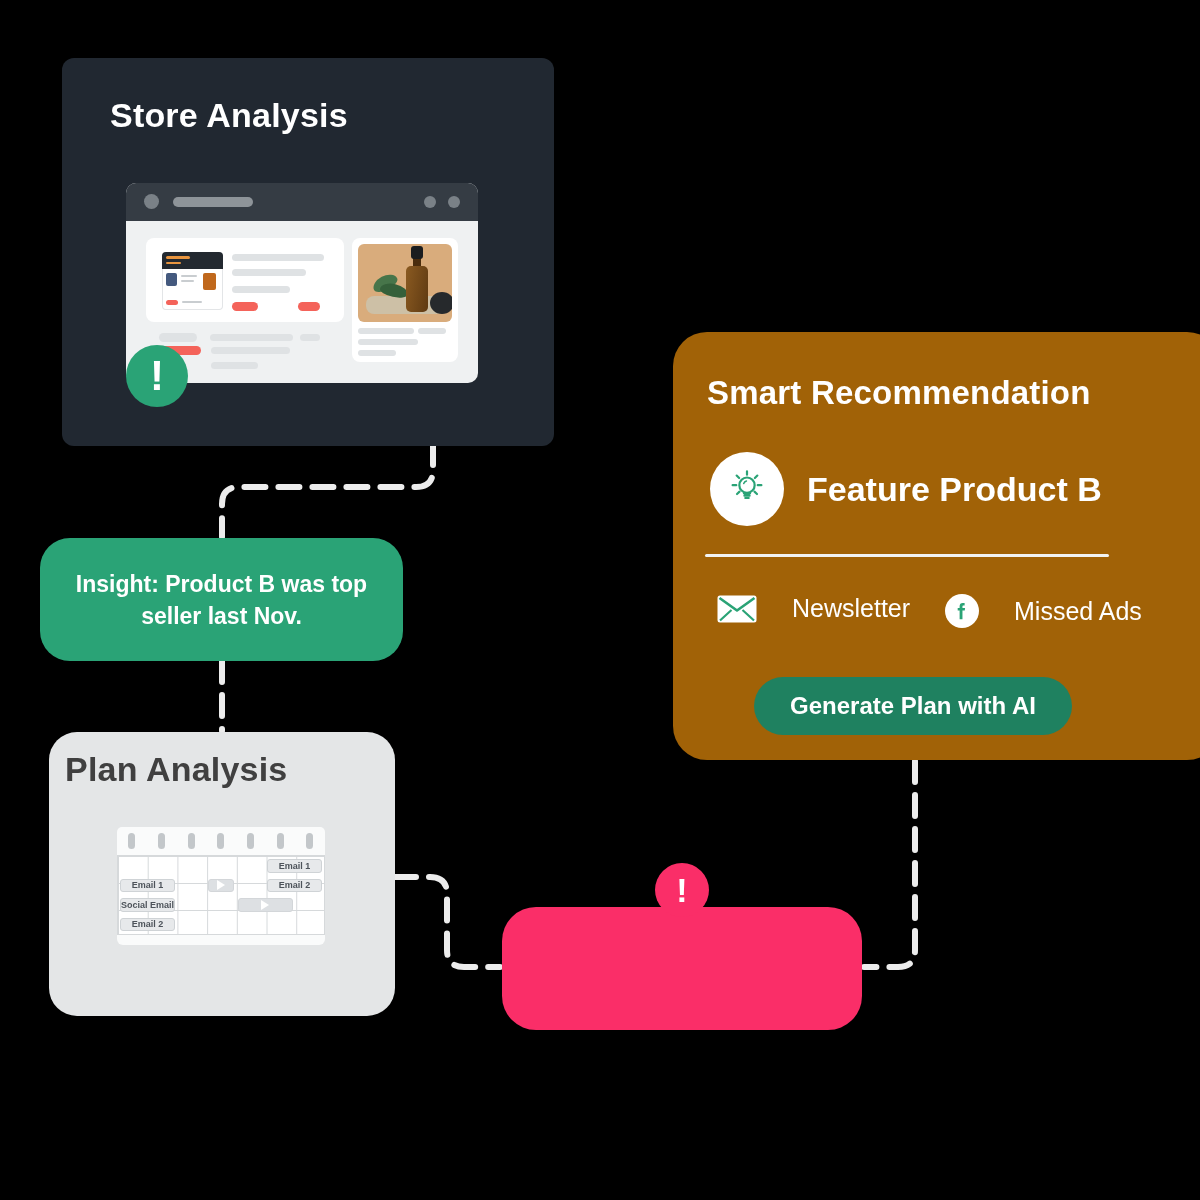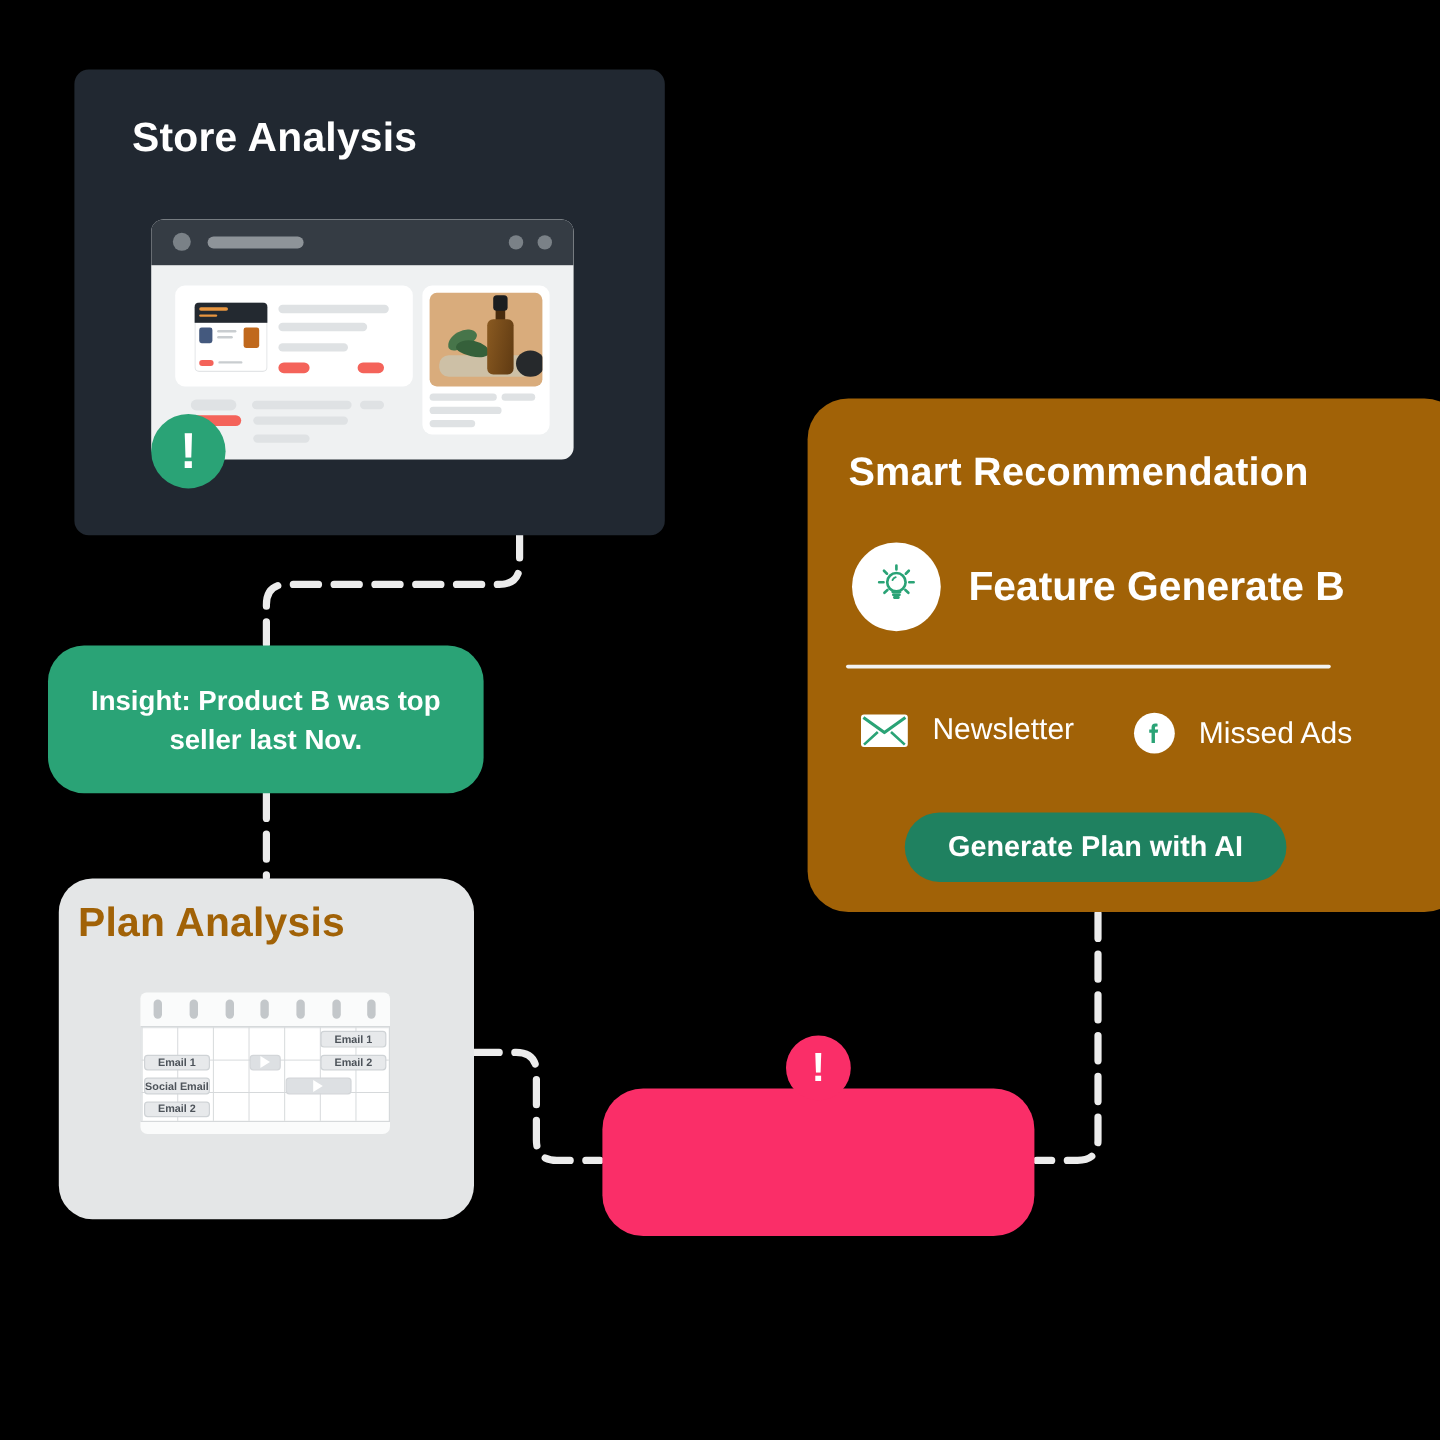--- a/index.html
+++ b/index.html
@@ -43,21 +43,21 @@
   .badge { position:absolute; border-radius:50%; display:flex; align-items:center; justify-content:center; color:#fff; font-weight:700; }
   .badge-green { left:64px; top:287px; width:62px; height:62px; background:#2AA376; font-size:42px; }
   .badge-pink  { left:153px; top:-44px; width:54px; height:54px; background:#FA2E68; font-size:34px; }
 
   
   .insight-box { left:40px; top:538px; width:363px; height:123px; border-radius:30px; background:#2AA376; display:flex; align-items:center; justify-content:center; }
   .insight-box p { color:#fff; font-weight:700; font-size:23px; line-height:32px; text-align:center; padding:0 34px; }
 
   
   .plan-card { left:49px; top:732px; width:346px; height:284px; border-radius:28px; background:#E4E6E7; }
-  .plan-card .card-title { position:absolute; left:16px; top:18px; color:#a16207; }
+  .plan-card .card-title { position:absolute; left:16px; top:18px; color:#404040; }
 
   .calendar { position:absolute; left:68px; top:95px; width:208px; }
   .cal-rings { height:28px; background:#FAFBFB; border-radius:5px 5px 0 0; display:flex; align-items:center; }
   .cal-rings span { width:7px; height:16px; border-radius:4px; background:#C3C7CA; margin:0 auto; }
   .cal-grid { position:relative; height:80px; background:#fff;
       background-image:linear-gradient(to right,#D6D9DB 1px,transparent 1px),
                        linear-gradient(to bottom,#D6D9DB 1px,transparent 1px);
       background-size:29.714px 27px; border:1px solid #D6D9DB; }
   .cal-overlay { position:absolute; inset:0; display:grid; grid-template-columns:repeat(7,1fr); grid-template-rows:repeat(4,1fr); }
   .chip { margin:3px 2px; background:#E7E9EB; border:1px solid #CFD3D6; border-radius:3px;
@@ -71,21 +71,21 @@
   .missed-box { left:502px; top:907px; width:360px; height:123px; border-radius:34px; background:#FA2E68; display:flex; align-items:center; justify-content:center; }
   .missed-box p { color:#fff; font-weight:700; font-size:24px; line-height:33px; text-align:center; padding:0 40px; }
 
   
   .smart-card { left:673px; top:332px; width:548px; height:428px; border-radius:34px; background:#a16207; }
   .smart-card .card-title { position:absolute; left:34px; top:42px; font-size:33px; }
   .bulb-circle { position:absolute; left:37px; top:120px; width:74px; height:74px; border-radius:50%; background:#fff; display:flex; align-items:center; justify-content:center; }
   .feature-label { position:absolute; left:134px; top:120px; height:74px; display:flex; align-items:center; color:#fff; font-size:34px; font-weight:700; }
   .divider { position:absolute; left:32px; top:222px; width:404px; height:3px; background:#F2F3F2; border-radius:2px; }
   .channel { position:absolute; top:262px; display:flex; align-items:center; gap:20px; }
-  .channel .label { color:#fff; font-size:25px; }
+  .channel .label { color:#fff; font-size:25px;margin-left:15px; }
   .fb-circle { width:34px; height:34px; border-radius:50%; background:#fff; display:flex; align-items:center; justify-content:center; }
   .gen-btn { position:absolute; left:81px; top:345px; width:318px; height:58px; border-radius:29px; background:#1F8160; border:none;
       color:#fff; font-size:24px; font-weight:700; font-family:"Liberation Sans", sans-serif; cursor:pointer; }
 </style>
 </head>
 <body>
 
 <div class="canvas">
 
   <svg class="connectors">
@@ -197,21 +197,21 @@
     <h2 class="card-title">Smart Recommendation</h2>
 
     <div class="bulb-circle">
       <svg width="46" height="46" viewBox="0 0 48 48" fill="none" stroke="#2AA376" stroke-width="2.3" stroke-linecap="round">
         <circle cx="24" cy="20" r="8"></circle>
         <path d="M20.8 28.5 h6.4 M21.3 31 h5.4 M22.2 33.4 h3.6"></path>
         <path d="M20.6 18.2 Q21.4 16.2 23.4 15.6" stroke-width="1.6"></path>
         <path d="M24 9 V5.5 M15.8 12.6 L13.2 10 M32.2 12.6 L34.8 10 M12.8 20 H9 M35.2 20 H39 M16.2 26.8 L13.6 29.2 M31.8 26.8 L34.4 29.2"></path>
       </svg>
     </div>
-    <div class="feature-label">Feature Generate B</div>
+    <div class="feature-label">Feature Product B</div>
 
     <div class="divider"></div>
 
     <div class="channel" style="left:44px;">
       <svg width="40" height="28" viewBox="0 0 40 28">
         <rect x="0.5" y="0.5" width="39" height="27" rx="2.5" fill="#ffffff"></rect>
         <path d="M2.5 3 L20 15.5 L37.5 3" fill="none" stroke="#2AA376" stroke-width="2.6" stroke-linejoin="round"></path>
         <path d="M3 25.5 L14.5 15 M37 25.5 L25.5 15" fill="none" stroke="#2AA376" stroke-width="2.2"></path>
       </svg>
       <span class="label">Newsletter</span>

